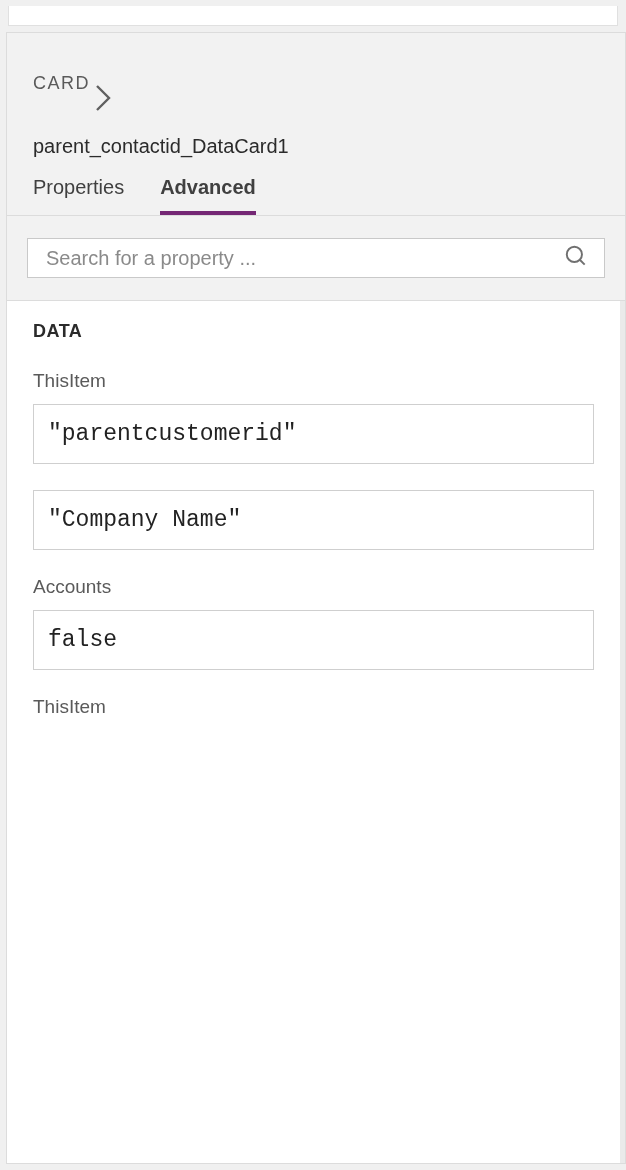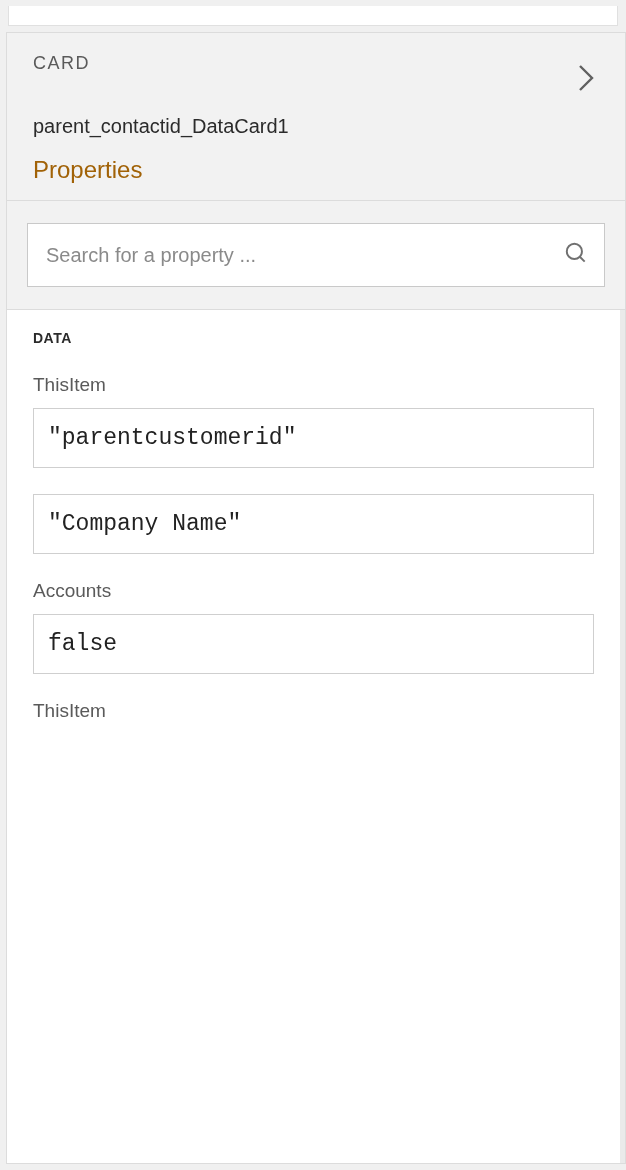--- a/index.html
+++ b/index.html
@@ -34,22 +34,22 @@
       display: flex;
       flex-direction: column;
     }
     .panel-top {
       background: #f2f2f2;
       padding: 20px 26px 0 26px;
       border-bottom: 1px solid #dcdcdc;
     }
     .header-row {
       display: flex;
-      justify-content: space-between;
       align-items: flex-start;
+      margin-top: 20px;
     }
     .card-label {
       color: #5a5a5a;
       font-size: 18px;
       letter-spacing: 1.5px;
     }
     .chevron {
       color: #606060;
       cursor: pointer;
       padding: 4px;
@@ -64,41 +64,41 @@
       color: #2b2b2b;
       margin-top: 14px;
       margin-bottom: 18px;
       font-weight: 400;
     }
     .tabs {
       display: flex;
       gap: 36px;
     }
     .tab {
-      font-size: 24px;
-      color: #a16207;
+      font-size: 20px;
+      color: #404040;
       padding-bottom: 12px;
       cursor: pointer;
       border-bottom: 4px solid transparent;
     }
     .tab.active {
       font-weight: 600;
       border-bottom-color: #742774;
     }
     .search-row {
       background: #f2f2f2;
       padding: 22px 20px;
       border-bottom: 1px solid #dcdcdc;
     }
     .search-box {
       position: relative;
     }
     .search-input {
       width: 100%;
-      height: 64px;
+      height: 40px;
       border: 1px solid #c9c9c9;
       background: #fff;
       font-size: 20px;
       padding: 0 54px 0 18px;
       color: #333;
       font-family: inherit;
     }
     .search-input::placeholder {
       color: #8a8a8a;
     }
@@ -114,21 +114,21 @@
       height: 26px;
     }
     .content {
       flex: 1;
       overflow-y: auto;
       background: #fff;
       padding: 20px 26px;
       border-right: 5px solid #eaeaea;
     }
     .section-header {
-      font-size: 14px;
+      font-size: 18px;
       font-weight: 700;
       color: #2b2b2b;
       letter-spacing: 0.5px;
       margin-bottom: 28px;
     }
     .property {
       margin-bottom: 26px;
     }
     .property-label {
       font-size: 19px;
@@ -163,20 +163,21 @@
         <div class="card-label">CARD</div>
         <div class="chevron">
           <svg viewBox="0 0 12 20" fill="none" stroke="currentColor" stroke-width="1.6">
             <path d="M2 2 L10 10 L2 18"></path>
           </svg>
         </div>
       </div>
       <div class="control-name">parent_contactid_DataCard1</div>
       <div class="tabs">
         <div class="tab">Properties</div>
+        <div class="tab active">Advanced</div>
       </div>
     </div>
 
     <div class="search-row">
       <div class="search-box">
         <input type="text" class="search-input" placeholder="Search for a property ..." style="">
         <span class="search-icon">
           <svg viewBox="0 0 24 24" fill="none" stroke="currentColor" stroke-width="1.8">
             <circle cx="10.5" cy="10.5" r="7"></circle>
             <line x1="20" y1="20" x2="15.5" y2="15.5"></line>

